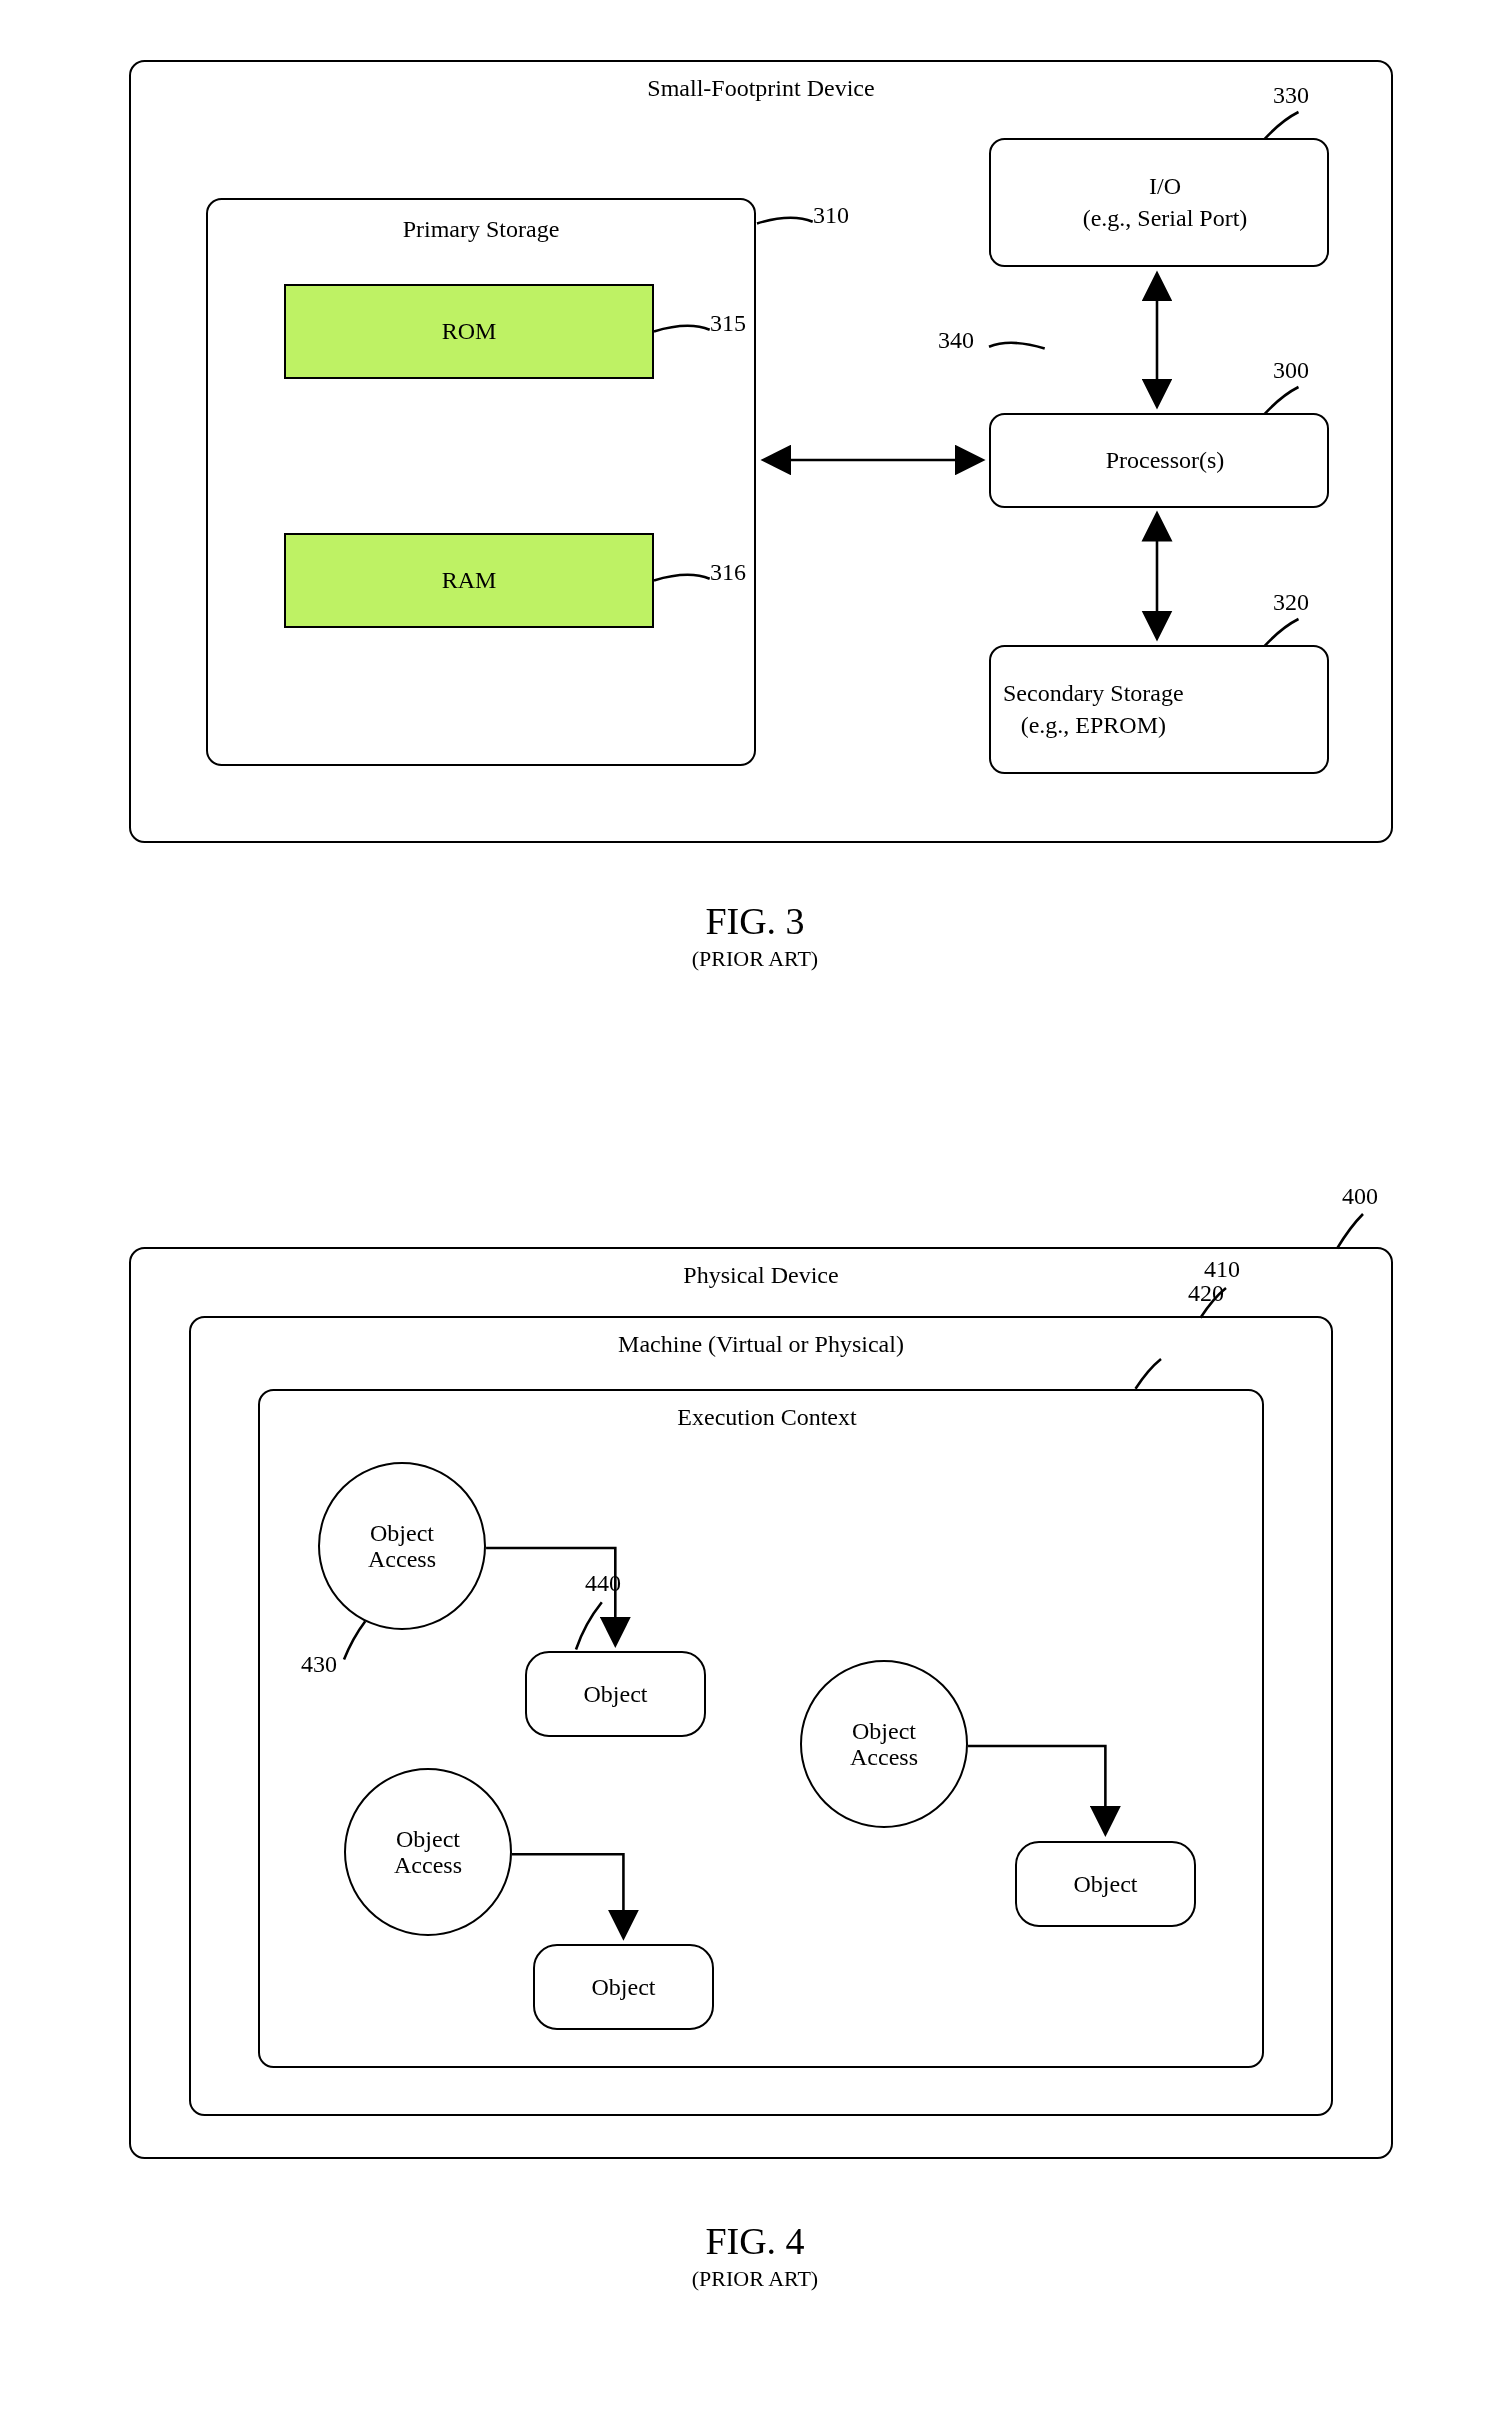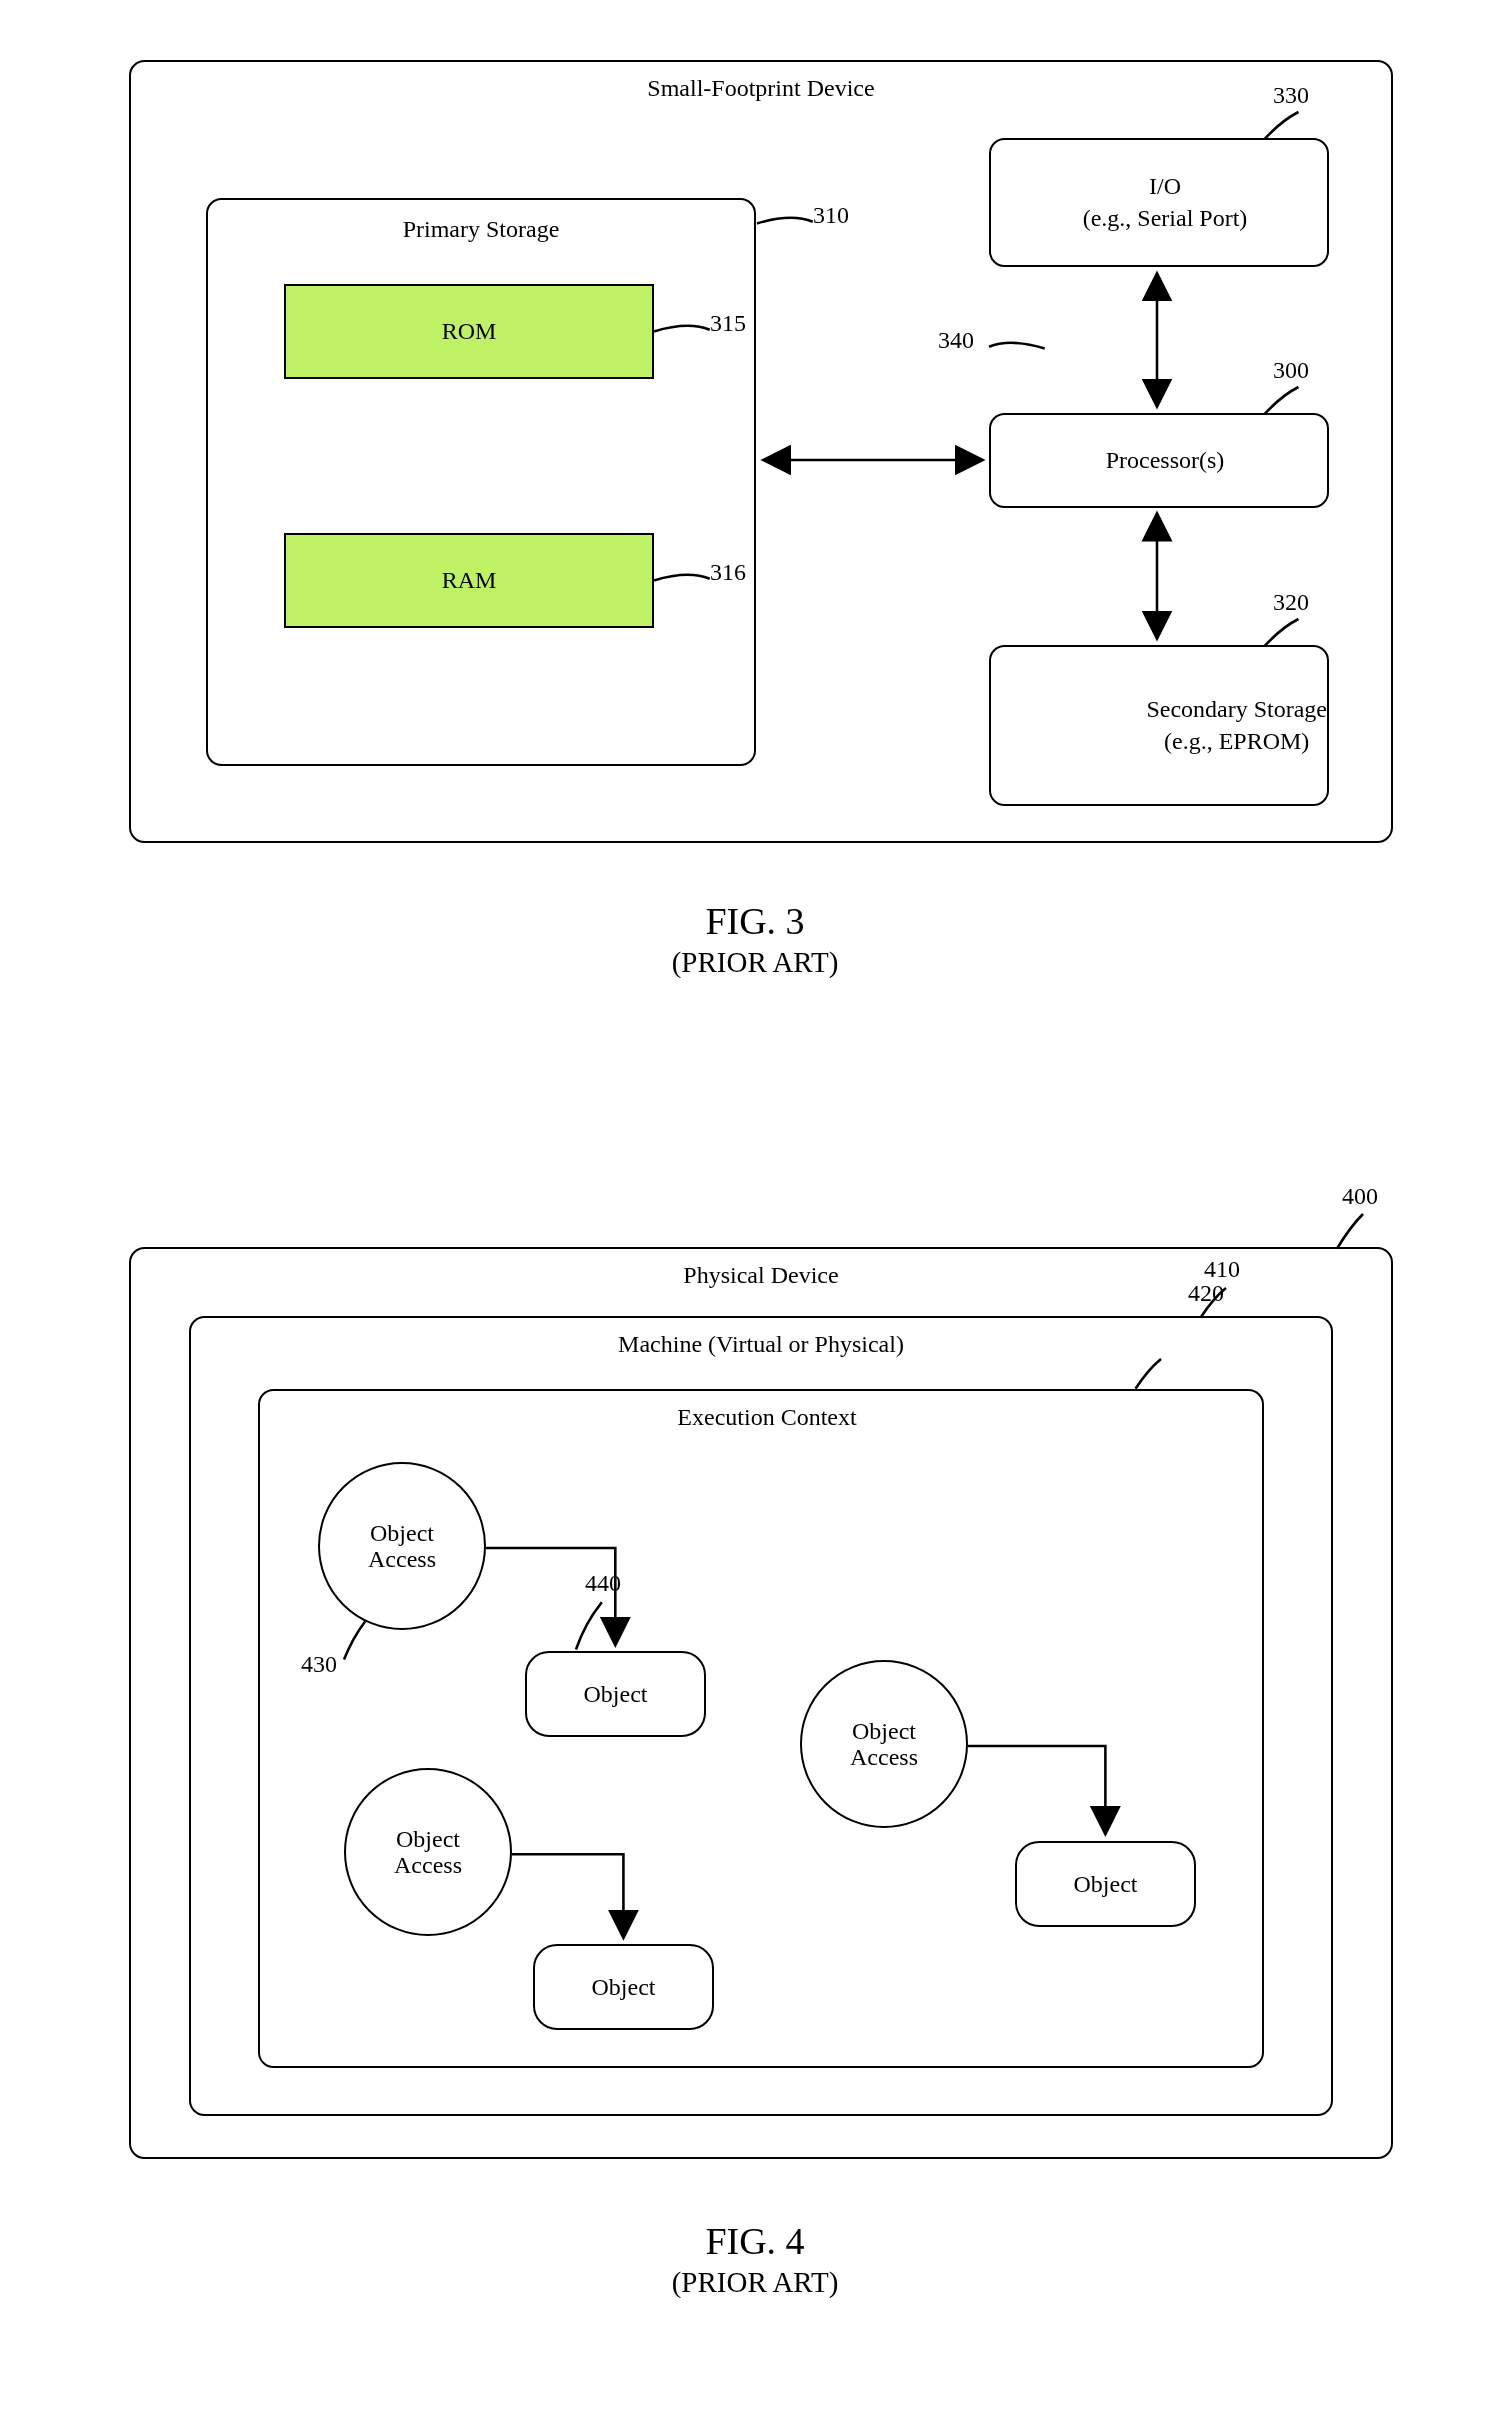--- a/index.html
+++ b/index.html
@@ -23,21 +23,21 @@
     background: #bef264;
   }
   .label { text-align: center; }
   .figcap {
     font-family: "Times New Roman", serif;
     font-size: 38px;
     text-align: center;
   }
   .figsub {
     font-family: "Times New Roman", serif;
-    font-size: 29px;
+    font-size: 22px;
     text-align: center;
   }
   .circle {
     border: 2.6px solid #000;
     border-radius: 50%;
     background: #fff;
     display: flex;
     align-items: center;
     justify-content: center;
     text-align:center;
@@ -72,21 +72,21 @@
 
 <div class="abs box" style="left:989px; top:138px; width:340px; height:129px; display:flex; align-items:center; justify-content:center; text-align:center; white-space:pre-line; line-height:1.3;">
   <span>I/O
 (e.g., Serial Port)</span>
 </div>
 
 <div class="abs box" style="left:989px; top:413px; width:340px; height:95px; display:flex; align-items:center; justify-content:center;">
   <span>Processor(s)</span>
 </div>
 
-<div class="abs box" style="left:989px; top:645px; width:340px; height:161px; display:flex; align-items:center; justify-content:flex-end; text-align:center; white-space:pre-line; line-height:1.3;">
+<div class="abs box" style="left:989px; top:645px; width:340px; height:129px; display:flex; align-items:center; justify-content:flex-start; text-align:center; white-space:pre-line; line-height:1.3;">
   <span>Secondary Storage
 (e.g., EPROM)</span>
 </div>
 
 <div class="abs" style="left:1273px; top:82px;">330</div>
 <svg class="arrow" style="left:1264px; top:112px;" width="52" height="34" viewBox="0 0 60 40">
     <path d="M40 0 Q 20 10 0 32" stroke="#000" stroke-width="3" fill="none"></path>
   </svg>
 
 <div class="abs" style="left:1273px; top:357px;">300</div>

